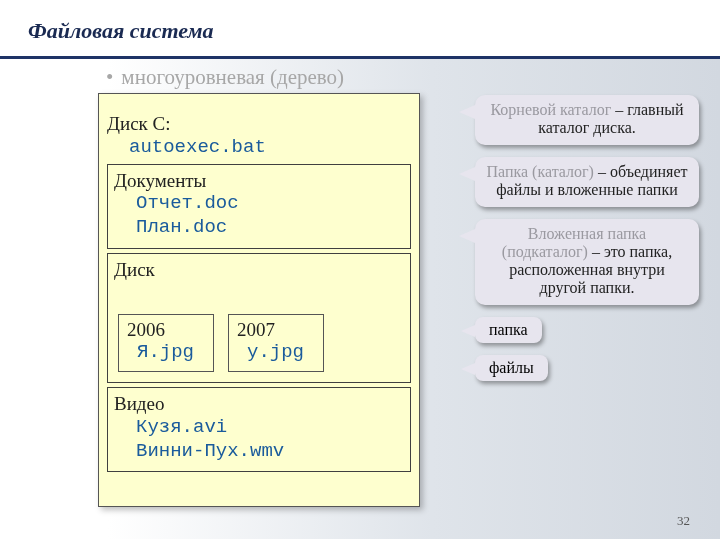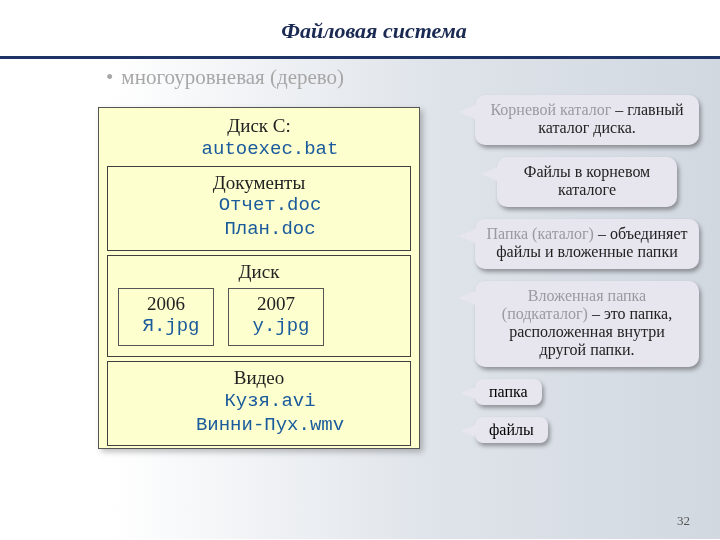--- a/index.html
+++ b/index.html
@@ -1,15 +1,15 @@
 <!DOCTYPE html>
 <html><head>
 <meta charset="utf-8">
 <style>
-  * { box-sizing: border-box; margin: 0; padding: 0; text-align: center; }
+  * { box-sizing: border-box; margin: 0; padding: 0; }
   body {
     width: 720px;
     height: 540px;
     font-family: "Times New Roman", serif;
     background: #fff;
     position: relative;
     overflow: hidden;
   }
   .title-bar {
     padding: 18px 0 6px 28px;
@@ -40,44 +40,45 @@
     font-size: 21px;
     color: #a7a7a7;
   }
   .bullet-dot {
     color: #a7a7a7;
     margin-right: 8px;
   }
   .tree-box {
     position: absolute;
     left: 98px;
-    top: 48px;
+    top: 34px;
     width: 322px;
-    height: 342px;
+    height: 414px;
     background: #feffcf;
     border: 1px solid #555;
     box-shadow: 3px 3px 6px rgba(0,0,0,0.25);
-    padding: 6px 8px 8px 8px;
+    padding: 18px 8px 8px 8px;
     font-size: 19px;
     color: #222;
     line-height: 1.25;
   }
   .mono { font-family: "Courier New", monospace; color: #1a5b9c; font-size: 19px; }
   .indent1 { padding-left: 22px; }
   .sub-box {
     border: 1px solid #404040;
     margin: 4px 0 0 0;
     padding: 4px 6px 8px 6px;
   }
   .sub-box.photo { padding-bottom: 10px; }
   .year-row { display: flex; gap: 14px; margin-top: 4px; margin-left: 4px; }
   .year-box {
     border: 1px solid #555;
     padding: 3px 8px 6px 8px;
     min-width: 96px;
+    margin-top: 28px;
   }
   .side {
     position: absolute;
     right: 21px;
     top: 36px;
     width: 224px;
     display: flex;
     flex-direction: column;
     gap: 12px;
   }
@@ -170,23 +171,20 @@
       <div>Видео</div>
       <div class="indent1 mono">Кузя.avi</div>
       <div class="indent1 mono">Винни-Пух.wmv</div>
     </div>
   </div>
 
   <div class="side">
     <div class="callout">
       <span class="muted">Корневой каталог</span><span> – главный каталог диска.</span>
     </div>
-    <div class="callout" style="width:180px; align-self:center">
-      <span>Файлы в корневом каталоге</span>
-    </div>
     <div class="callout">
       <span class="muted">Папка (каталог)</span><span> – объединяет файлы и вложенные папки</span>
     </div>
     <div class="callout">
       <span class="muted">Вложенная папка (подкаталог)</span><span> – это папка, расположенная внутри другой папки.</span>
     </div>
     <div class="tag">папка</div>
     <div class="tag">файлы</div>
   </div>
 

